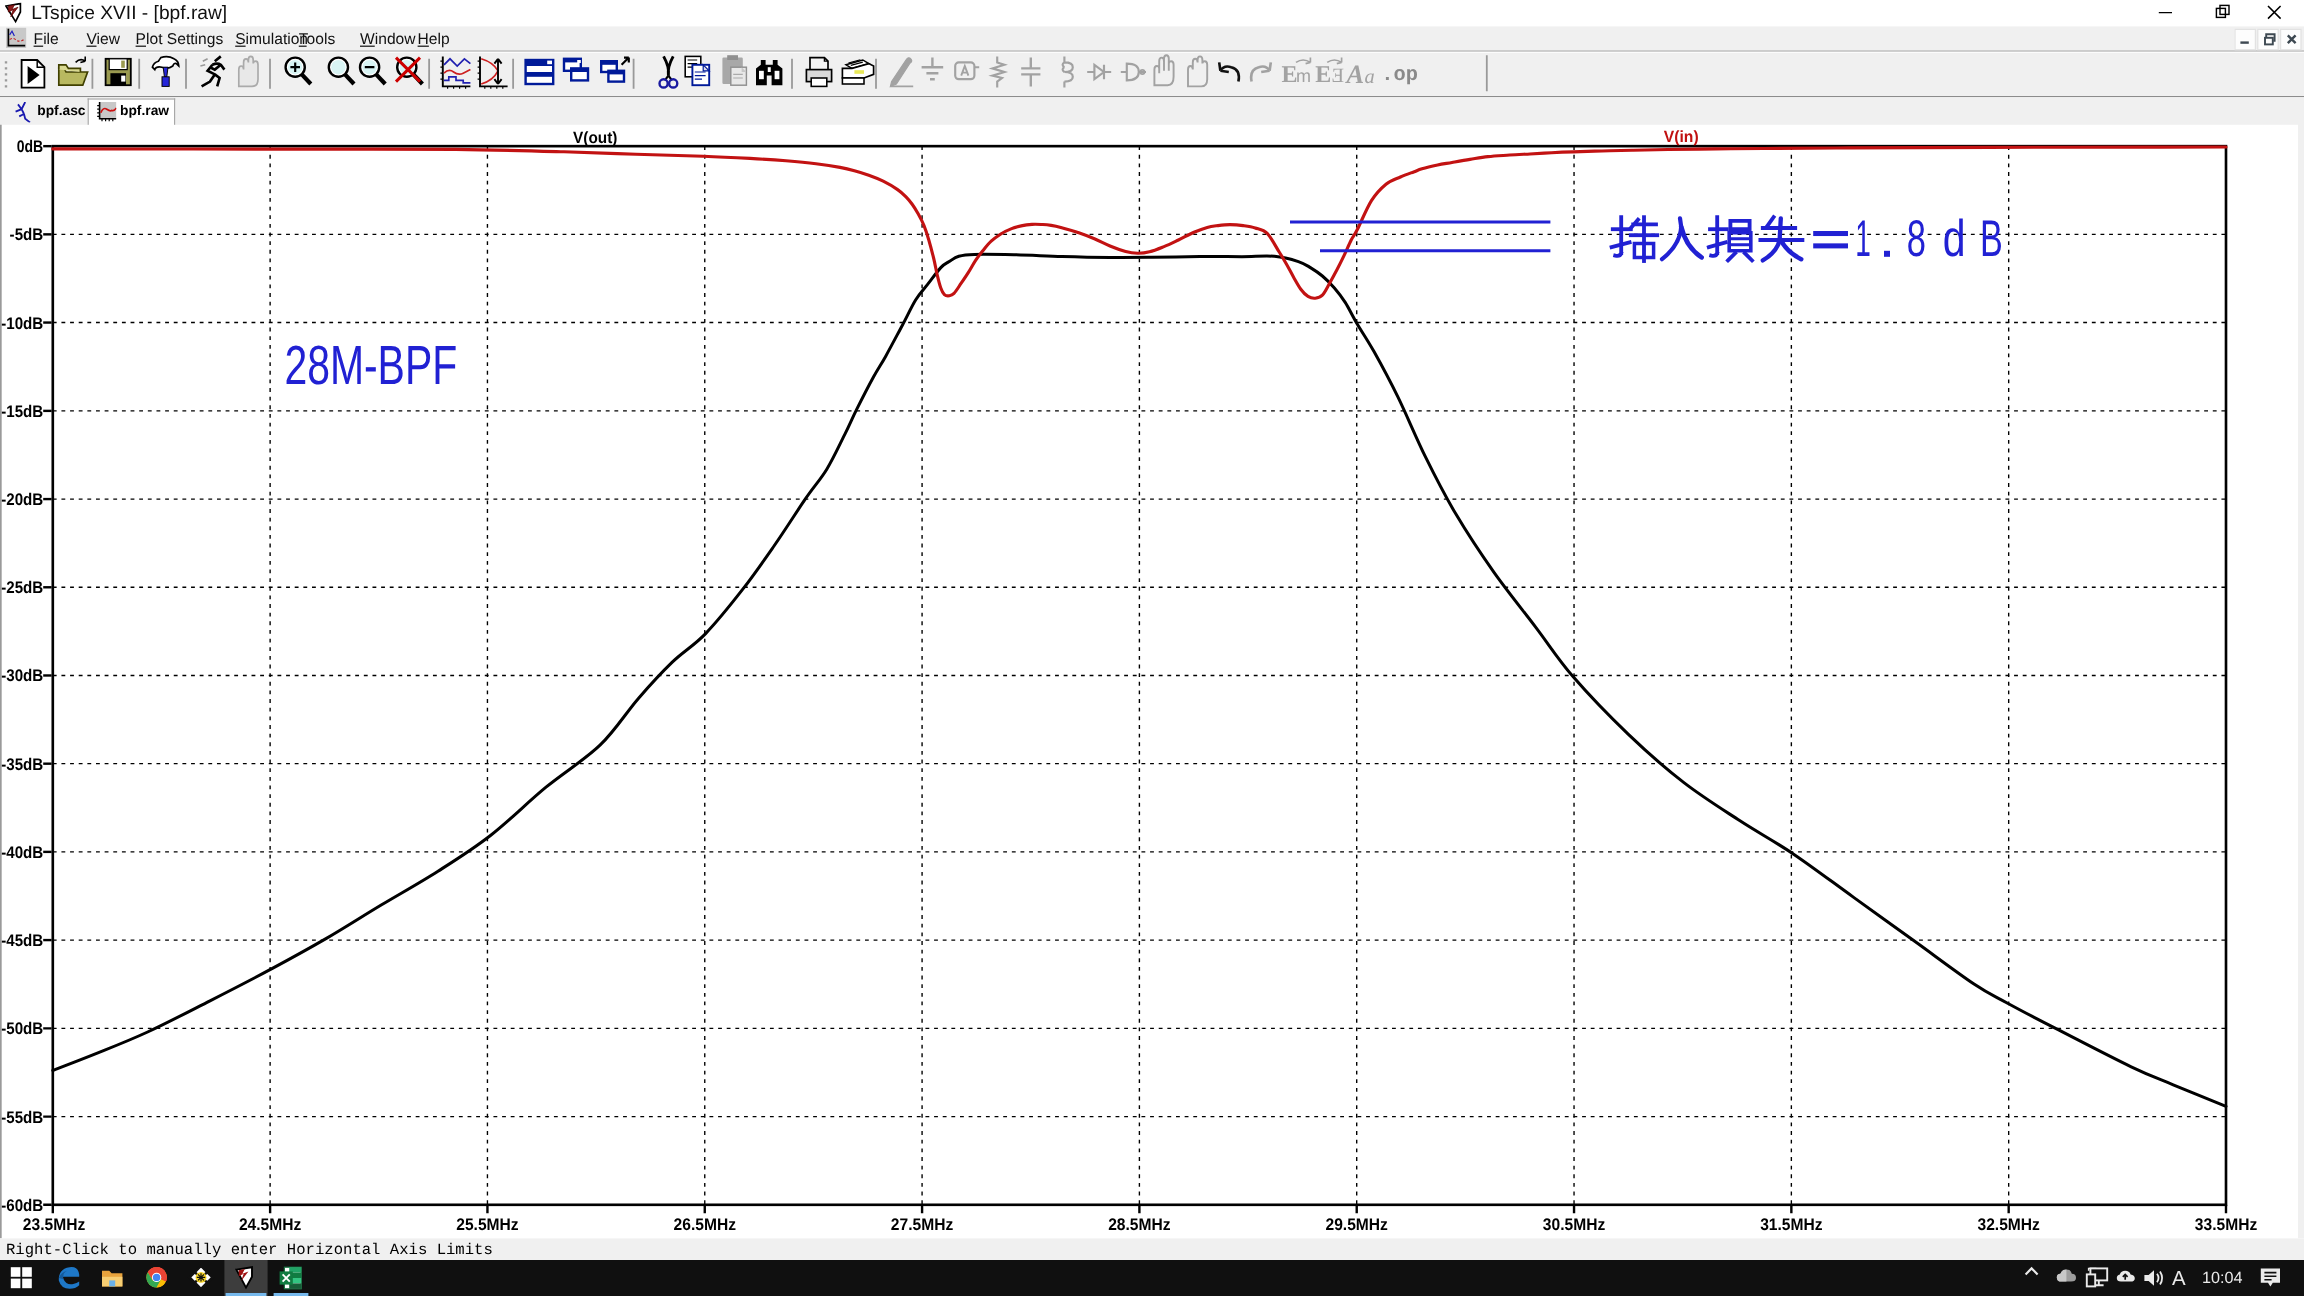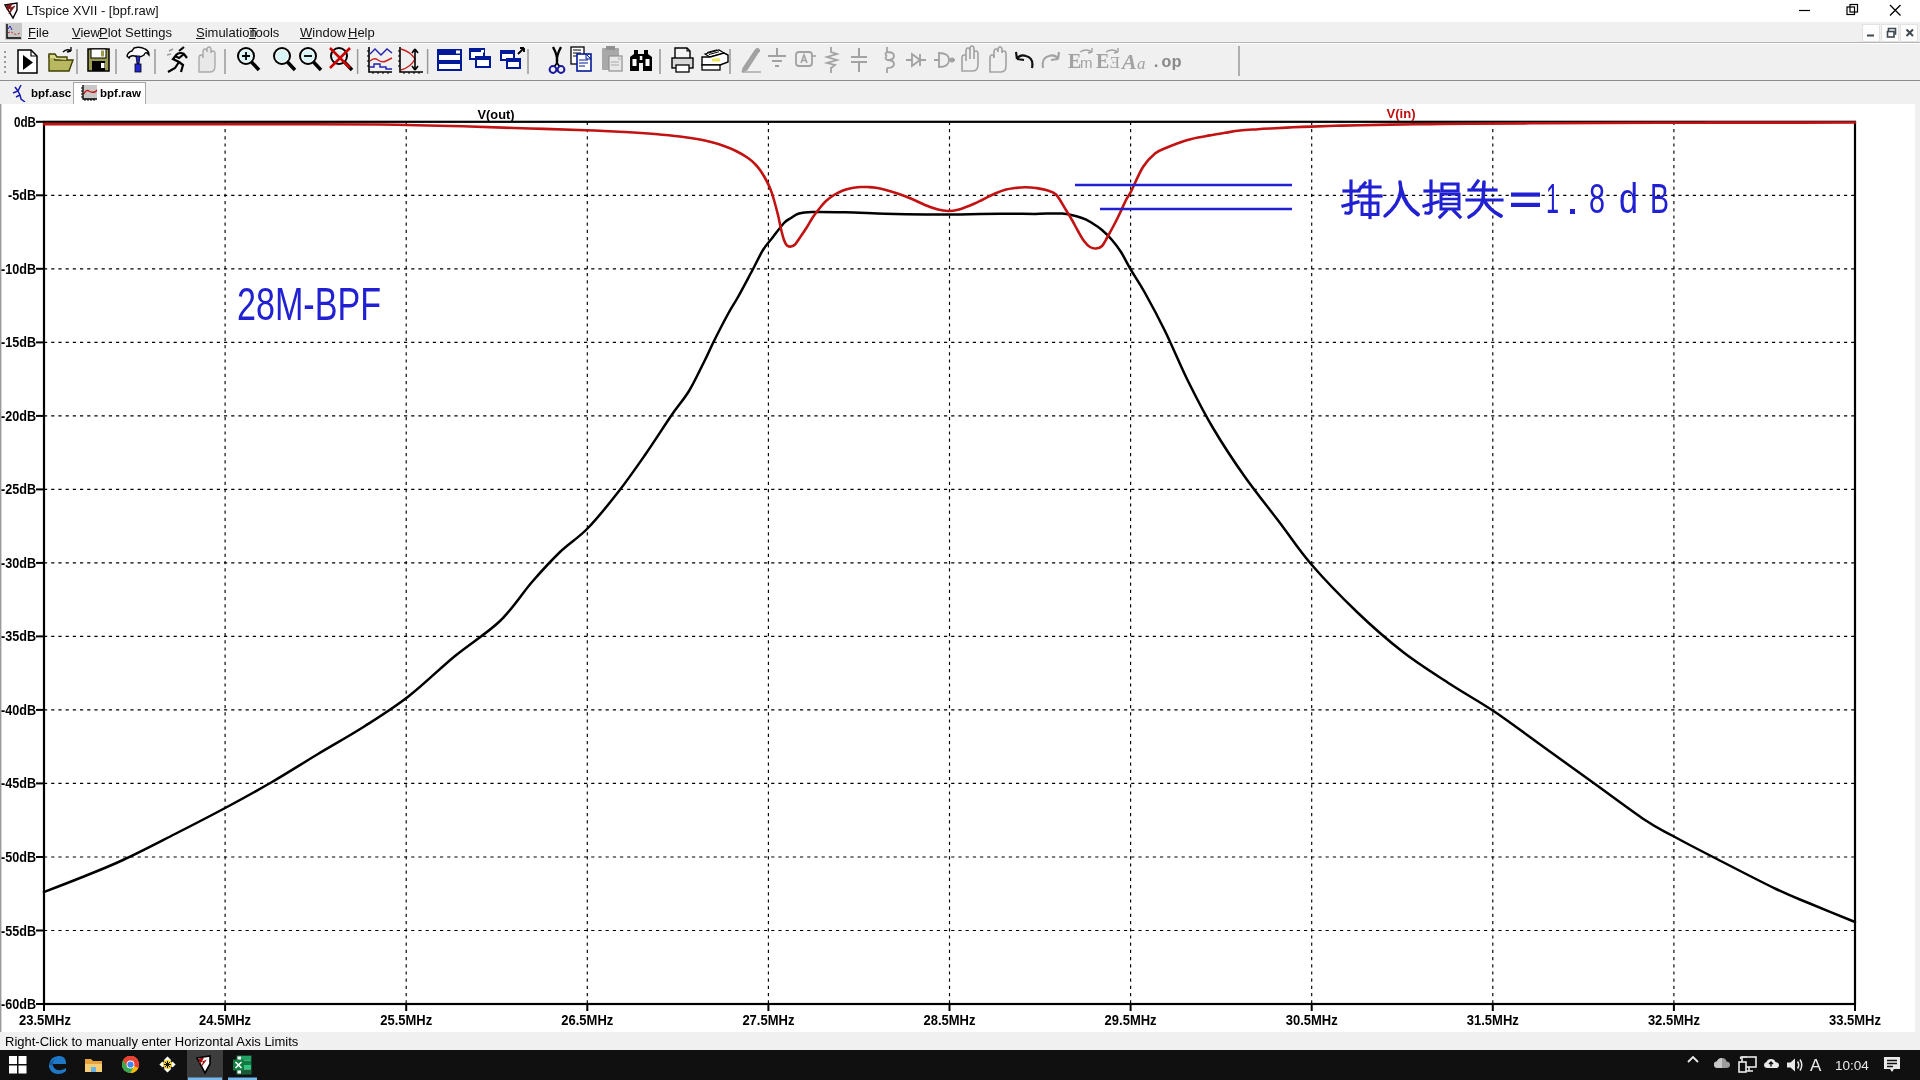--- a/index.html
+++ b/index.html
@@ -1,25 +1,25 @@
 <!DOCTYPE html>
 <html><head><meta charset="utf-8">
 <style>
 *{margin:0;padding:0;box-sizing:border-box}
 body{width:1920px;height:1080px;overflow:hidden;position:relative;background:#fff;
 font-family:"Liberation Sans",sans-serif;}
 .abs{position:absolute}
 #titlebar{left:0;top:0;width:1920px;height:22px;background:#fff;}
-#titletext{left:26px;top:3px;font-size:13px;color:#111;}
+#titletext{left:26px;top:3px;font-size:16px;color:#111;}
 #menubar{left:0;top:22px;width:1920px;height:21px;background:#f0f0f0;border-bottom:1px solid #b5b5b5;}
 .menuitem{position:absolute;top:3px;font-size:13px;color:#111;}
 #toolbar{left:0;top:44px;width:1920px;height:37px;background:#f0f0f0;border-bottom:1px solid #8c8c8c;}
 #tabbar{left:0;top:81px;width:1920px;height:24px;background:#f0f0f0;}
 .tabtext{position:absolute;top:6px;font-size:11.5px;color:#000;font-weight:bold;}
-#statusbar{left:0;top:1032px;width:1920px;height:18px;background:#f0f0f0;font-size:13px;color:#000;}
+#statusbar{left:0;top:1032px;width:1920px;height:18px;background:#f0f0f0;font-size:13px;color:#000;font-family:Liberation Mono, monospace;}
 #taskbar{left:0;top:1050px;width:1920px;height:30px;background:#101010;}
 </style></head>
 <body>
 <div class="abs" id="titlebar">
  <svg class="abs" style="left:4px;top:2px" width="18" height="18" viewBox="0 0 18 18">
   <path d="M1 3 L13 1 L13 8 L9 16 Z" fill="#fff" stroke="#000" stroke-width="1.4"></path>
   <path d="M3 3 L8 2 L6 6 L11 4 L5 12 L7 6 L3 8 Z" fill="#8b1a1a" stroke="#5a0000" stroke-width="0.6"></path>
  </svg>
  <div class="abs" id="titletext">LTspice XVII - [bpf.raw]</div>
  <svg class="abs" style="left:1795px;top:0px" width="112" height="22" viewBox="0 0 112 22">
@@ -31,21 +31,21 @@
 </div>
 <div class="abs" id="menubar">
  <svg class="abs" style="left:5px;top:1px" width="17" height="17" viewBox="0 0 17 17">
   <rect x="0" y="0" width="17" height="17" fill="#c8c8c8"></rect>
   <path d="M2 1 L2 15 L16 15" stroke="#000" stroke-width="1.4" fill="none"></path>
   <path d="M3 6 L5 3 L7 7" stroke="#2020c0" stroke-width="1" fill="none"></path>
   <path d="M3 10 Q6 8 8 10 T13 11 L15 10" stroke="#c02020" stroke-width="1" fill="none" stroke-dasharray="2 1.5"></path>
  </svg>
  <div class="menuitem" style="left:28px"><span style="text-decoration:underline">F</span>ile</div>
 <div class="menuitem" style="left:72px"><span style="text-decoration:underline">V</span>iew</div>
-<div class="menuitem" style="left:99px"><span style="text-decoration:underline">P</span>lot Settings</div>
+<div class="menuitem" style="left:113px"><span style="text-decoration:underline">P</span>lot Settings</div>
 <div class="menuitem" style="left:196px"><span style="text-decoration:underline">S</span>imulation</div>
 <div class="menuitem" style="left:249px"><span style="text-decoration:underline">T</span>ools</div>
 <div class="menuitem" style="left:300px"><span style="text-decoration:underline">W</span>indow</div>
 <div class="menuitem" style="left:348px"><span style="text-decoration:underline">H</span>elp</div>
  <svg class="abs" style="left:1862px;top:1px" width="58" height="20" viewBox="0 0 58 20">
   <rect x="0.5" y="1.5" width="17" height="17" fill="#fdfdfd" stroke="#e2e2e2"></rect>
   <rect x="19.5" y="1.5" width="17" height="17" fill="#fdfdfd" stroke="#e2e2e2"></rect>
   <rect x="38.5" y="1.5" width="17" height="17" fill="#fdfdfd" stroke="#e2e2e2"></rect>
   <rect x="5" y="11.5" width="7" height="2" fill="#3e4952"></rect>
   <rect x="25.5" y="8.5" width="6.5" height="5.5" fill="none" stroke="#3e4952" stroke-width="1.6"></rect>

